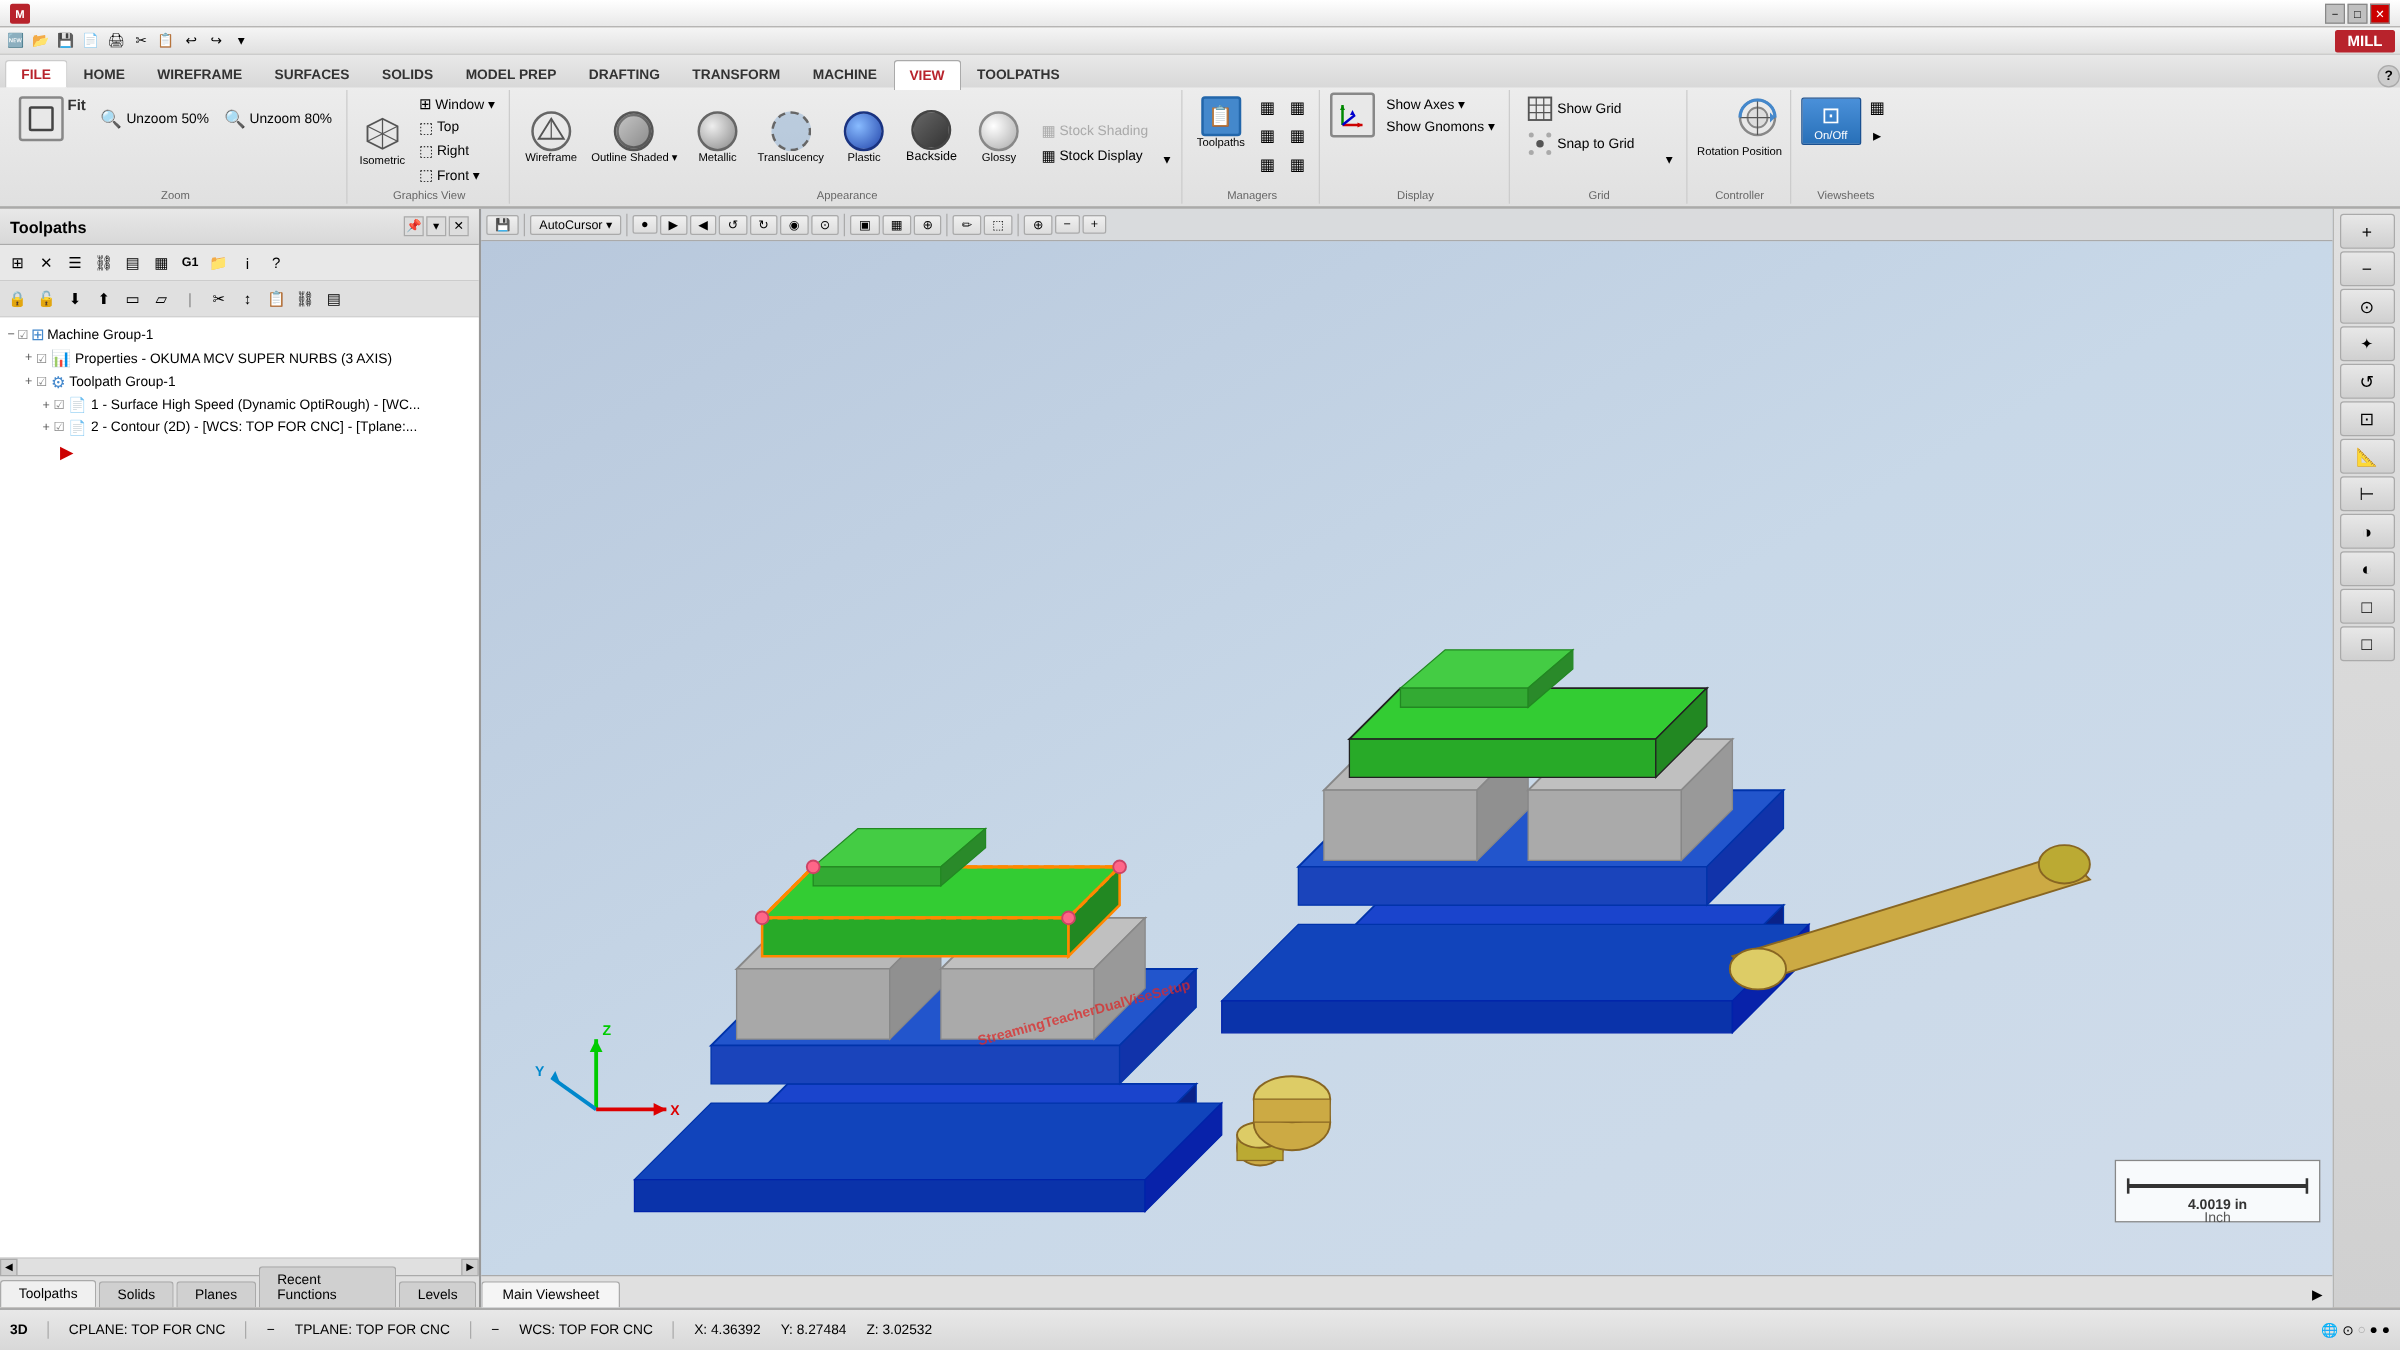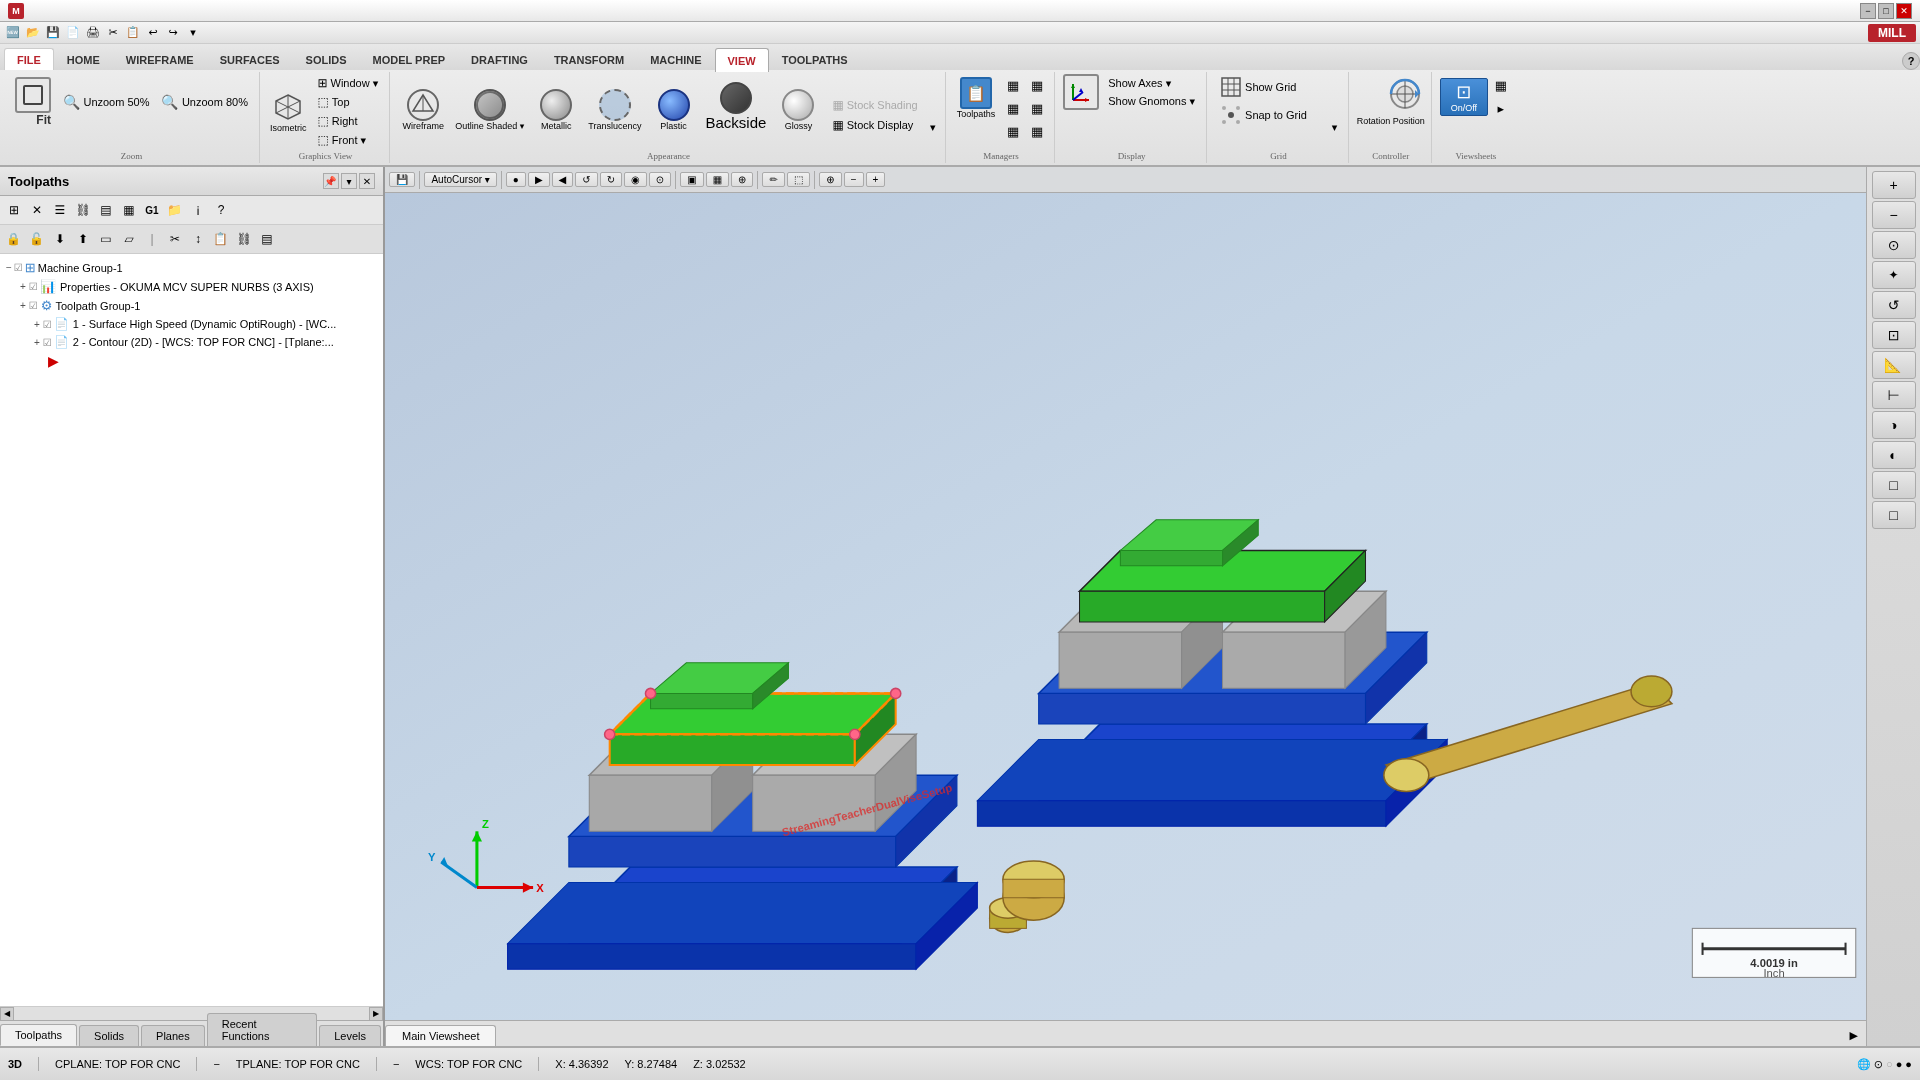--- a/index.html
+++ b/index.html
@@ -77,21 +77,20 @@
       padding: 2px 6px;
       min-width: 60px;
     }
     .ribbon-group:last-child { border-right: none; }
     .ribbon-group-label {
       font-size: 9px;
       color: #666;
       margin-top: auto;
       padding-top: 2px;
       white-space: nowrap;
-      font-family: Liberation Serif, serif;
     }
     .ribbon-group-content {
       display: flex;
       flex-wrap: wrap;
       gap: 2px;
       align-items: center;
       justify-content: center;
     }
     .rb-btn {
       display: flex;
@@ -386,21 +385,21 @@
     <div class="ribbon-tab active">VIEW</div>
     <div class="ribbon-tab">TOOLPATHS</div>
     <div style="flex:1"></div>
     <div class="help-icon">?</div>
   </div>
 
   <div id="ribbon-content">
 
     <div class="ribbon-group">
       <div class="ribbon-group-content">
-        <div class="rb-btn" style="flex-direction:column;align-items:flex-end;min-width:auto;">
+        <div class="rb-btn" style="flex-direction:row;align-items:flex-start;min-width:auto;">
           <div style="width:36px;height:36px;border:2px solid #888;display:flex;align-items:center;justify-content:center;border-radius:3px;background:#e8e8e8;">
             <div style="width:20px;height:20px;border:2px solid #444;border-radius:2px;"></div>
           </div>
           <span class="label" style="margin-left:3px;font-weight:600;font-size:12px;">Fit</span>
         </div>
         <div class="rb-btn-small">
           <span style="font-size:14px;">🔍</span>
           <span>Unzoom 50%</span>
         </div>
         <div class="rb-btn-small">
@@ -478,21 +477,21 @@
           <span style="font-size:9px;">Translucency</span>
         </div>
 
         <div class="app-item">
           <div style="width:32px;height:32px;border-radius:50%;background:radial-gradient(circle at 35% 35%,#88bbff,#2244aa);border:2px solid #1a3380;"></div>
           <span style="font-size:9px;">Plastic</span>
         </div>
 
         <div class="app-item">
           <div style="width:32px;height:32px;border-radius:50%;background:linear-gradient(135deg,#666,#333);border:2px solid #444;"></div>
-          <span style="font-size:15px;">Backside</span>
+          <span style="font-size:10px;">Backside</span>
         </div>
 
         <div class="app-item">
           <div style="width:32px;height:32px;border-radius:50%;background:radial-gradient(circle at 35% 35%,#fff,#aaa);border:2px solid #888;"></div>
           <span style="font-size:9px;">Glossy</span>
         </div>
 
         <div style="display:flex;flex-direction:column;gap:2px;">
           <div class="rb-btn-small" style="color:#aaa;">
             <span style="font-size:12px;">▦</span>

